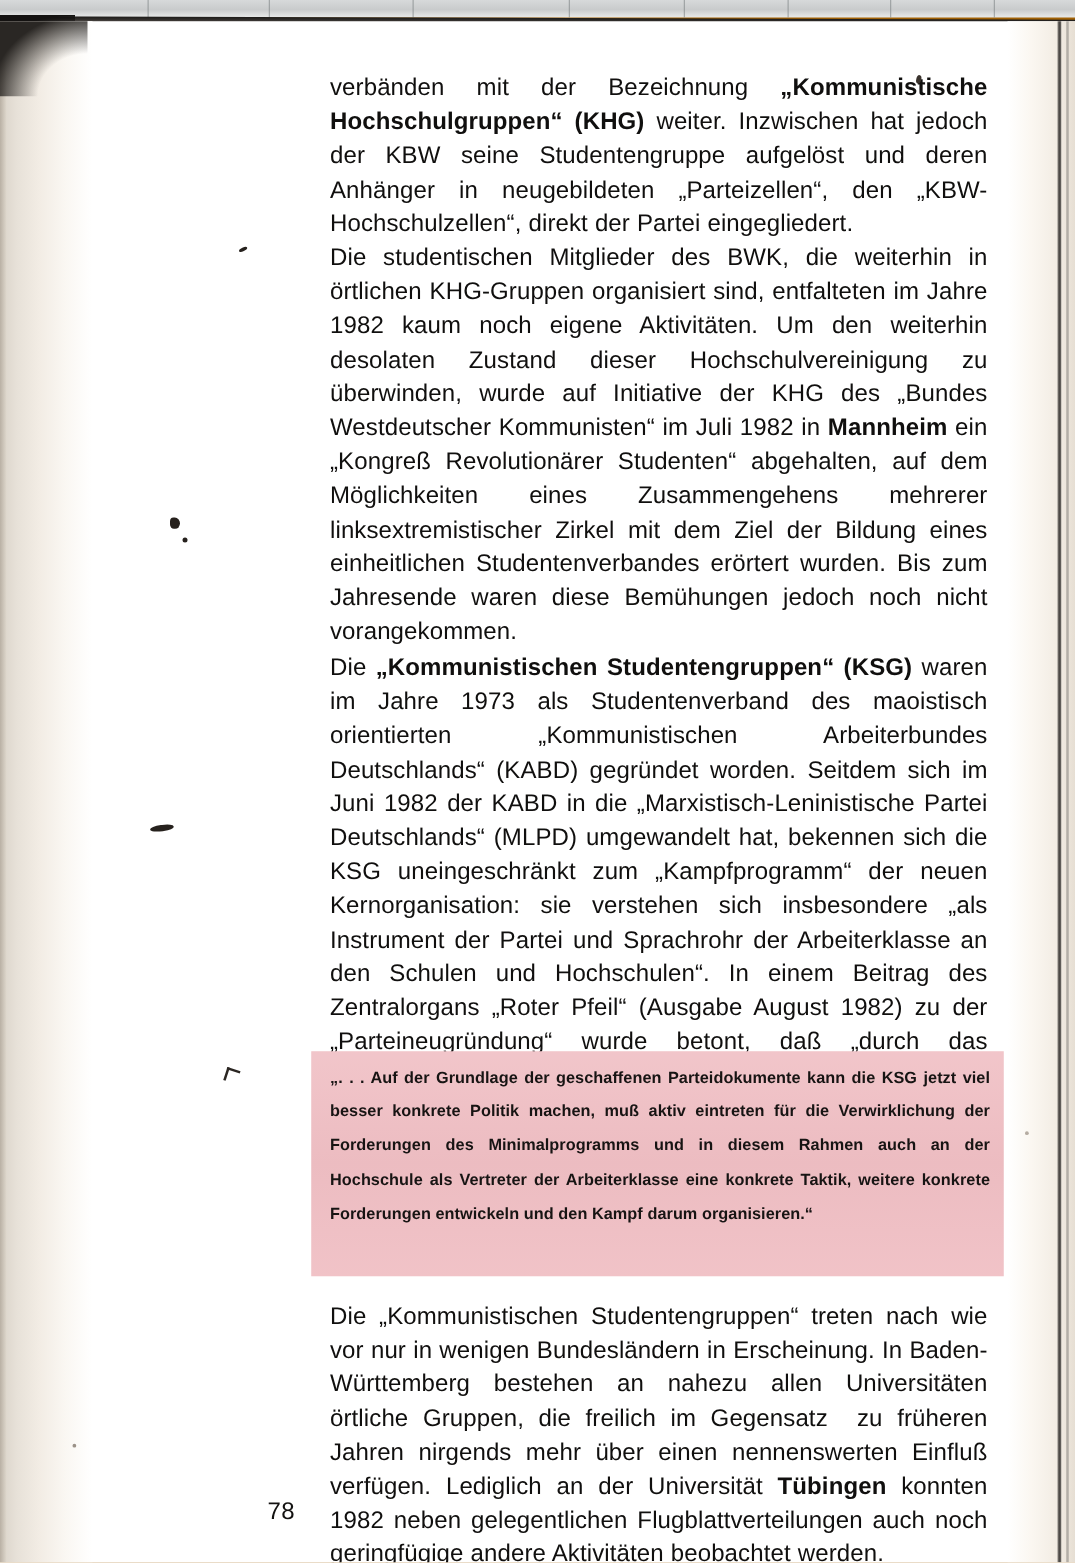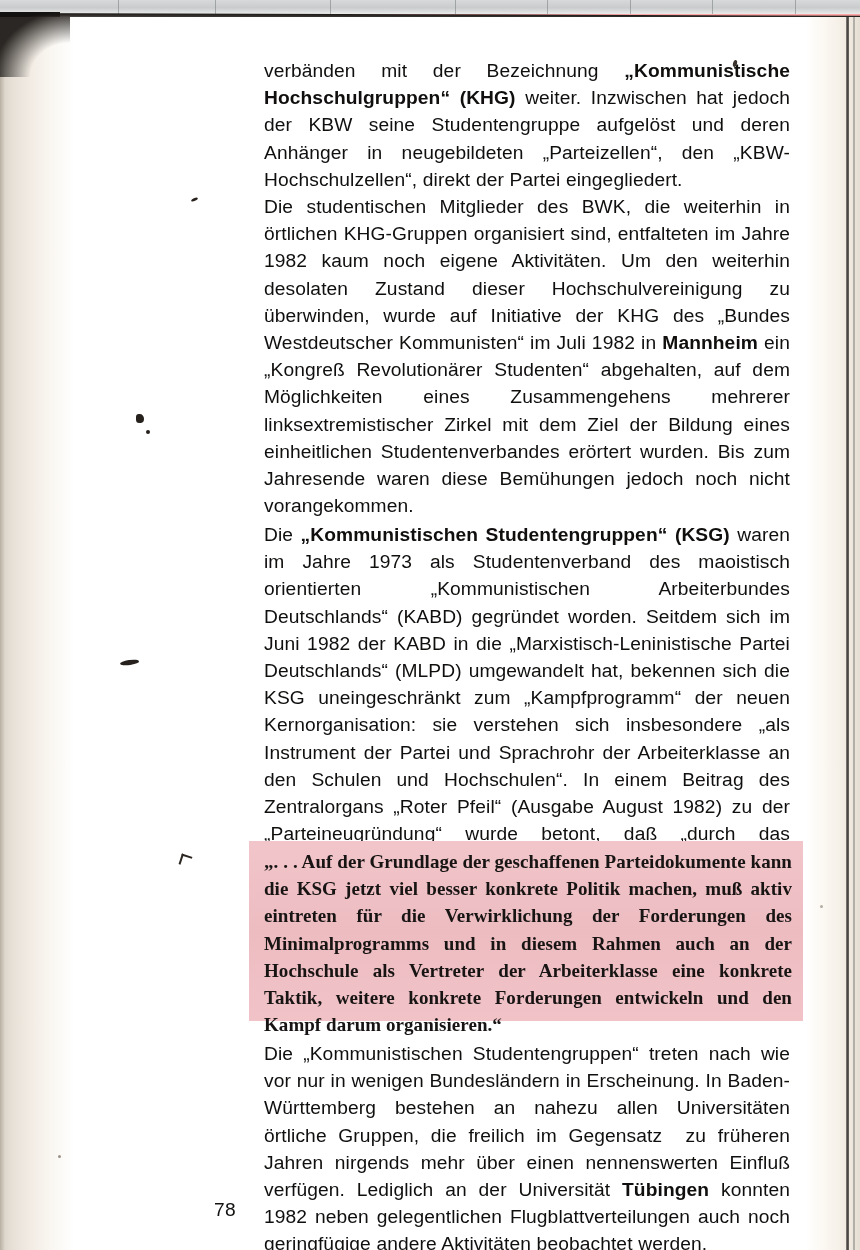--- a/index.html
+++ b/index.html
@@ -10,21 +10,21 @@
   }
   body {
     font-family: "Liberation Sans", sans-serif;
   }
 
   .scan {
     position: relative;
     width: 860px;
     height: 1250px;
     overflow: hidden;
-    background: #fca5a5;
+    background: #a16207;
   }
 
   
   .lid-band {
     position: absolute;
     left: 0;
     top: 0;
     width: 860px;
     height: 14px;
     background: linear-gradient(180deg, #d7d9da 0%, #c9cbcc 55%, #e9eaea 100%);
@@ -162,28 +162,27 @@
         rgba(255,255,255,.10) 0%, rgba(0,0,0,.015) 50%, rgba(255,255,255,.06) 100%);
   }
   .quote-text {
     position: absolute;
     left: 264px;
     top: 848px;
     width: 528px;
   }
   .quote-text p {
     margin: 0;
-    font-size: 19px;
+    font-size: 13px;
     line-height: 27.2px;
     font-weight: 700;
     color: #171413;
     text-align: justify;
     text-align-last: left;
     letter-spacing: .05px;
-    font-family: Liberation Serif, serif;
   }
 
   
   .page-number {
     position: absolute;
     left: 214px;
     top: 1196px;
     font-size: 19.2px;
     line-height: 27.2px;
     color: #131211;

